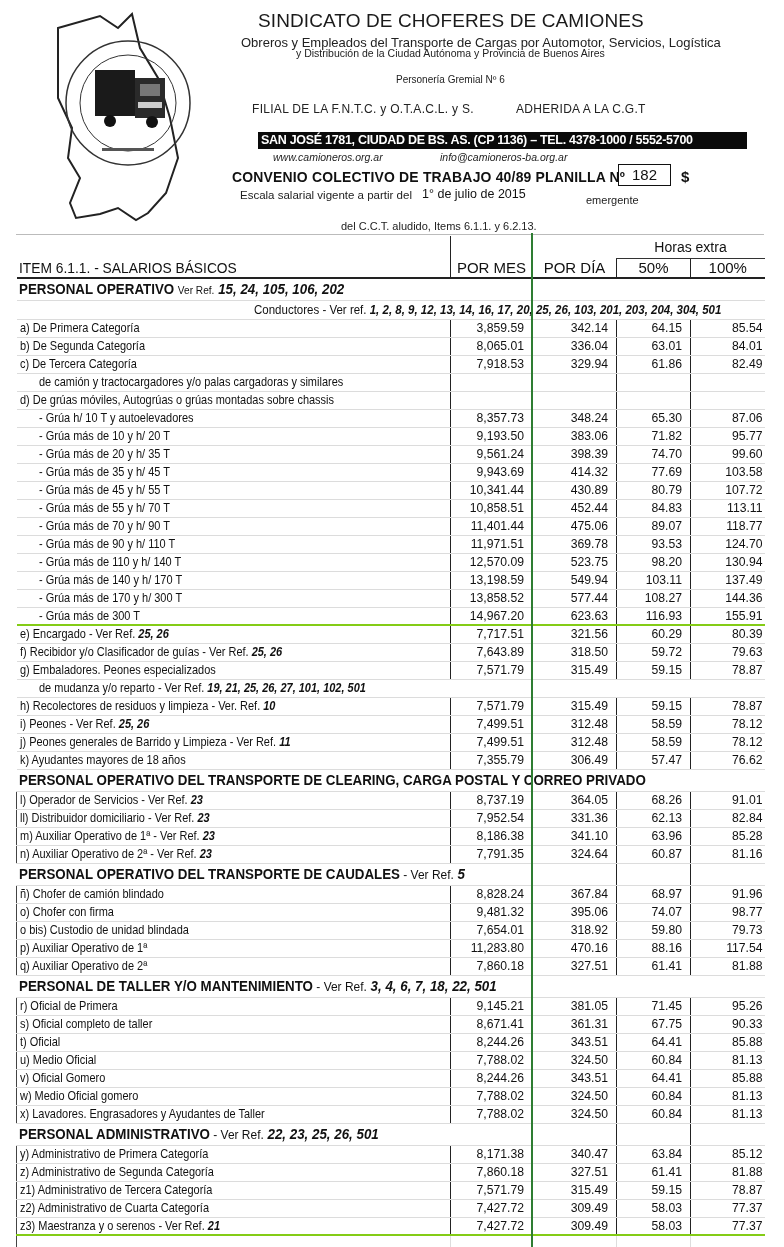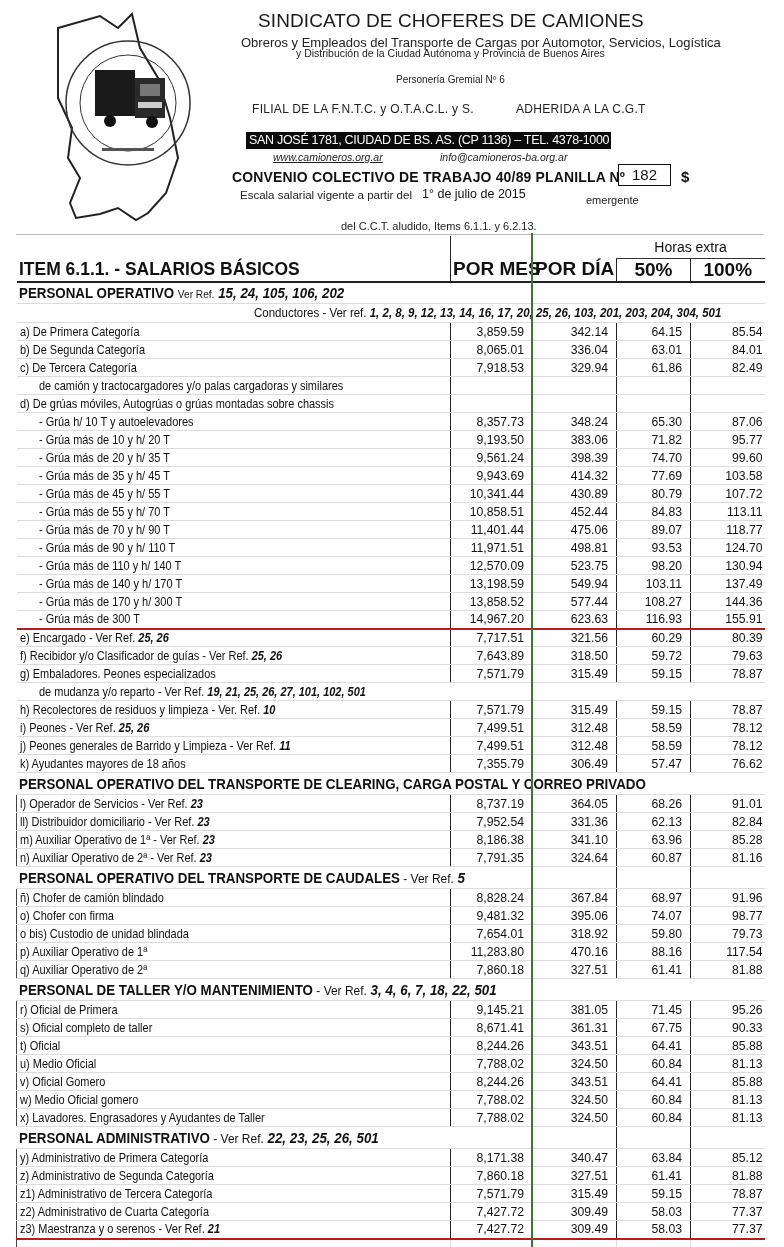--- a/index.html
+++ b/index.html
@@ -8,22 +8,22 @@
 
   
   .header { position: absolute; left: 0; top: 0; width: 784px; height: 225px; }
   .logo { position: absolute; left: 40px; top: 8px; width: 170px; height: 215px; }
   .h-title { position: absolute; left: 258px; top: 10px; font-size: 19px; letter-spacing: 0.1px; color: #1a1a1a; }
   .h-sub1 { position: absolute; left: 241px; top: 35px; font-size: 13px; color: #222; }
   .h-sub2 { position: absolute; left: 296px; top: 47px; font-size: 10.5px; color: #222; }
   .h-pers { position: absolute; left: 396px; top: 74px; font-size: 10px; color: #222; }
   .h-filial { position: absolute; left: 252px; top: 102px; font-size: 12px; letter-spacing: 0.3px; color: #222; }
   .h-adherida { position: absolute; left: 516px; top: 102px; font-size: 12px; letter-spacing: 0.3px; color: #222; }
-  .h-address { position: absolute; left: 246px; top: 132px; width: 365px; height: 17px; background: #0a0a0a; color: #fff; font-size: 12.5px; font-weight: normal; padding: 1px 3px; letter-spacing: -0.3px; white-space: nowrap; }
-  .h-web { position: absolute; left: 273px; top: 151px; font-size: 10.5px; font-style: italic; text-decoration: underline; color: #222; }
+  .h-address { position: absolute; left: 258px; top: 132px; width: 489px; height: 17px; background: #0a0a0a; color: #fff; font-size: 12.5px; font-weight: bold; padding: 1px 3px; letter-spacing: -0.3px; white-space: nowrap; }
+  .h-web { position: absolute; left: 273px; top: 151px; font-size: 10.5px; font-style: italic; color: #222; }
   .h-mail { position: absolute; left: 440px; top: 151px; font-size: 10.5px; font-style: italic; color: #222; }
   .h-cct { position: absolute; left: 232px; top: 168px; font-size: 15px; font-weight: bold; letter-spacing: 0.2px; color: #111; transform: scaleX(0.93); transform-origin: left; white-space: nowrap; }
   .h-planilla-box { position: absolute; left: 618px; top: 164px; width: 53px; height: 22px; border: 1.5px solid #111; font-size: 15px; text-align: center; line-height: 19px; }
   .h-dollar { position: absolute; left: 681px; top: 168px; font-size: 15px; font-weight: bold; }
   .h-escala { position: absolute; left: 240px; top: 189px; font-size: 11.5px; color: #222; white-space: nowrap; }
   .h-fecha { position: absolute; left: 422px; top: 187px; font-size: 12.5px; color: #111; }
   .h-emergente { position: absolute; left: 586px; top: 194px; font-size: 11px; color: #222; }
   .h-aludido { position: absolute; left: 341px; top: 220px; font-size: 11px; color: #222; }
 
   
@@ -37,29 +37,29 @@
   col.c-100 { width: 74px; }
   td { font-size: 12.2px; height: 18px; padding: 0 2px; white-space: nowrap; overflow: visible; border-bottom: 1px solid #dcdcdc; vertical-align: middle; }
   td.num { text-align: right; padding-right: 8px; border-left: 1px solid #222; }
   td.num.c100 { padding-right: 2px; }
   td.desc { padding-left: 3px; }
   td.desc .lbl { display: inline-block; transform: scaleX(0.9); transform-origin: left; }
   .b-i { font-weight: bold; font-style: italic; }
 
   tr.hdr-top td { height: 22px; border-bottom: none; }
   tr.hdr-top td.horas { text-align: center; font-size: 14px; border-bottom: 1px solid #333; }
-  tr.hdr td { height: 20px; font-size: 19px; font-weight: bold; border-bottom: 2px solid #222; }
+  tr.hdr td { height: 20px; font-size: 15px; font-weight: normal; border-bottom: 2px solid #222; }
   tr.hdr td.hc { text-align: center; }
   tr.hdr td.item .lbl { transform: scaleX(0.92); transform-origin: left; display: inline-block; }
   tr.sec td { height: 22px; font-size: 14.5px; font-weight: bold; }
   tr.sec td .lbl { display: inline-block; transform: scaleX(0.92); transform-origin: left; }
   tr.sec td .small { font-size: 11px; font-weight: normal; }
   tr.sec td .mid { font-size: 13px; font-weight: normal; }
   tr.subsec td { height: 19px; font-size: 12.5px; text-align: right; }
-  tr.thick td { border-bottom: 2px solid #b91c1c; }
+  tr.thick td { border-bottom: 2px solid #84cc16; }
   td.indent { padding-left: 22px; }
   .leftbar td.desc { border-left: 1px solid #444; }
 
   .green-line { position: absolute; left: 531px; top: 233px; width: 1.5px; height: 1014px; background: #2e7d32; }
 </style>
 </head>
 <body>
 
 <div class="header">
   <svg class="logo" viewBox="0 0 170 215">
@@ -203,21 +203,21 @@
         <tr>
           <td class="desc indent"><span class="lbl"><span>- Grúa más de 70 y h/ 90 T</span></span></td>
           <td class="num">11,401.44</td>
           <td class="num">475.06</td>
           <td class="num">89.07</td>
           <td class="num c100">118.77</td>
         </tr>
         <tr>
           <td class="desc indent"><span class="lbl"><span>- Grúa más de 90 y h/ 110 T</span></span></td>
           <td class="num">11,971.51</td>
-          <td class="num">498.81</td>
+          <td class="num">369.78</td>
           <td class="num">93.53</td>
           <td class="num c100">124.70</td>
         </tr>
         <tr>
           <td class="desc indent"><span class="lbl"><span>- Grúa más de 110 y h/ 140 T</span></span></td>
           <td class="num">12,570.09</td>
           <td class="num">523.75</td>
           <td class="num">98.20</td>
           <td class="num c100">130.94</td>
         </tr>

